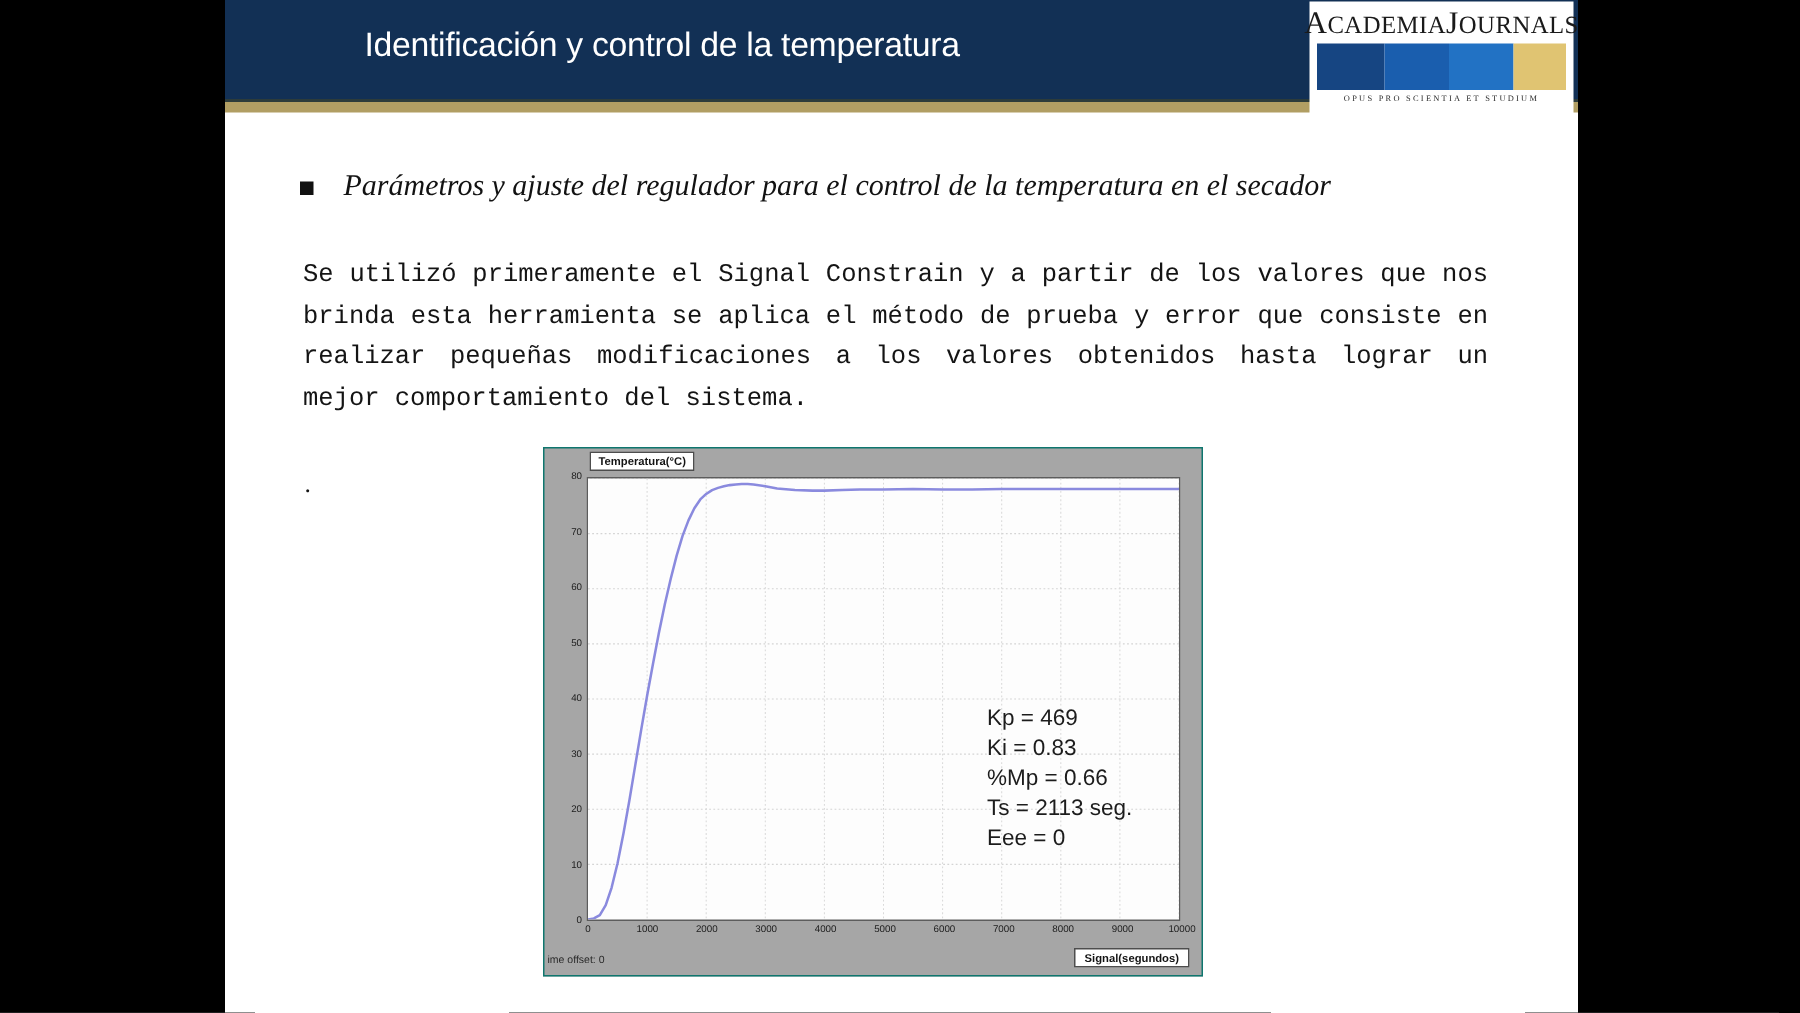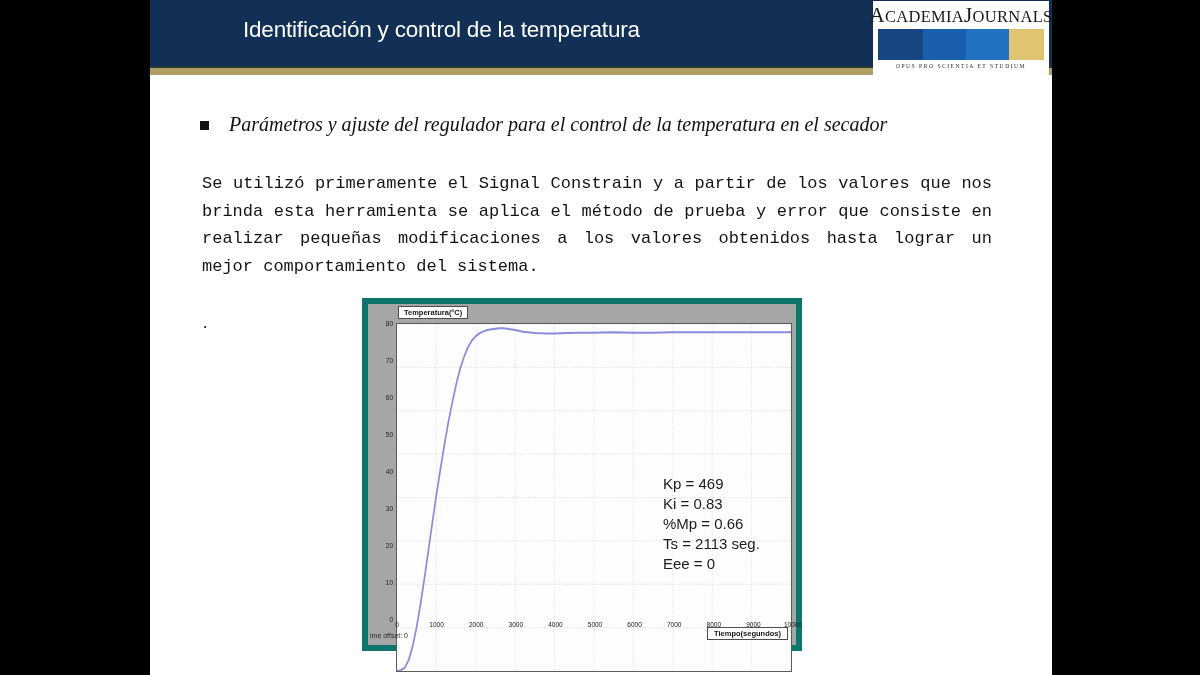--- a/index.html
+++ b/index.html
@@ -160,28 +160,28 @@
 
   
   #figure {
     position: absolute;
     left: 212px;
     top: 298px;
     width: 440px;
     height: 353px;
     background: #a6a6a6;
     box-sizing: border-box;
-    border: 6px solid #0f766e;
+    border: 1px solid #0f766e;
   }
   #plot-area {
     position: absolute;
     left: 28px;
     top: 19px;
     width: 396px;
-    height: 349px;
+    height: 296px;
     background: #fdfdfd;
     border: 1px solid #5c5c5c;
     box-sizing: border-box;
     overflow: hidden;
   }
   #plot-svg { display: block; width: 100%; height: 100%; }
 
   
   .ytick {
     position: absolute;
@@ -360,17 +360,17 @@
           <div class="xtick" style="left: 159.4px;">4000</div>
           <div class="xtick" style="left: 199px;">5000</div>
           <div class="xtick" style="left: 238.6px;">6000</div>
           <div class="xtick" style="left: 278.2px;">7000</div>
           <div class="xtick" style="left: 317.8px;">8000</div>
           <div class="xtick" style="left: 357.4px;">9000</div>
           <div class="xtick" style="left: 397px;">10000</div>
         </div>
 
       <div id="time-offset">ime offset:  0</div>
-      <div id="xlabel-chip">Tiempo(segundos)</div>
+      <div id="xlabel-chip">Signal(segundos)</div>
     </div>
 
   </div>
 </div>
 
 </body></html>

